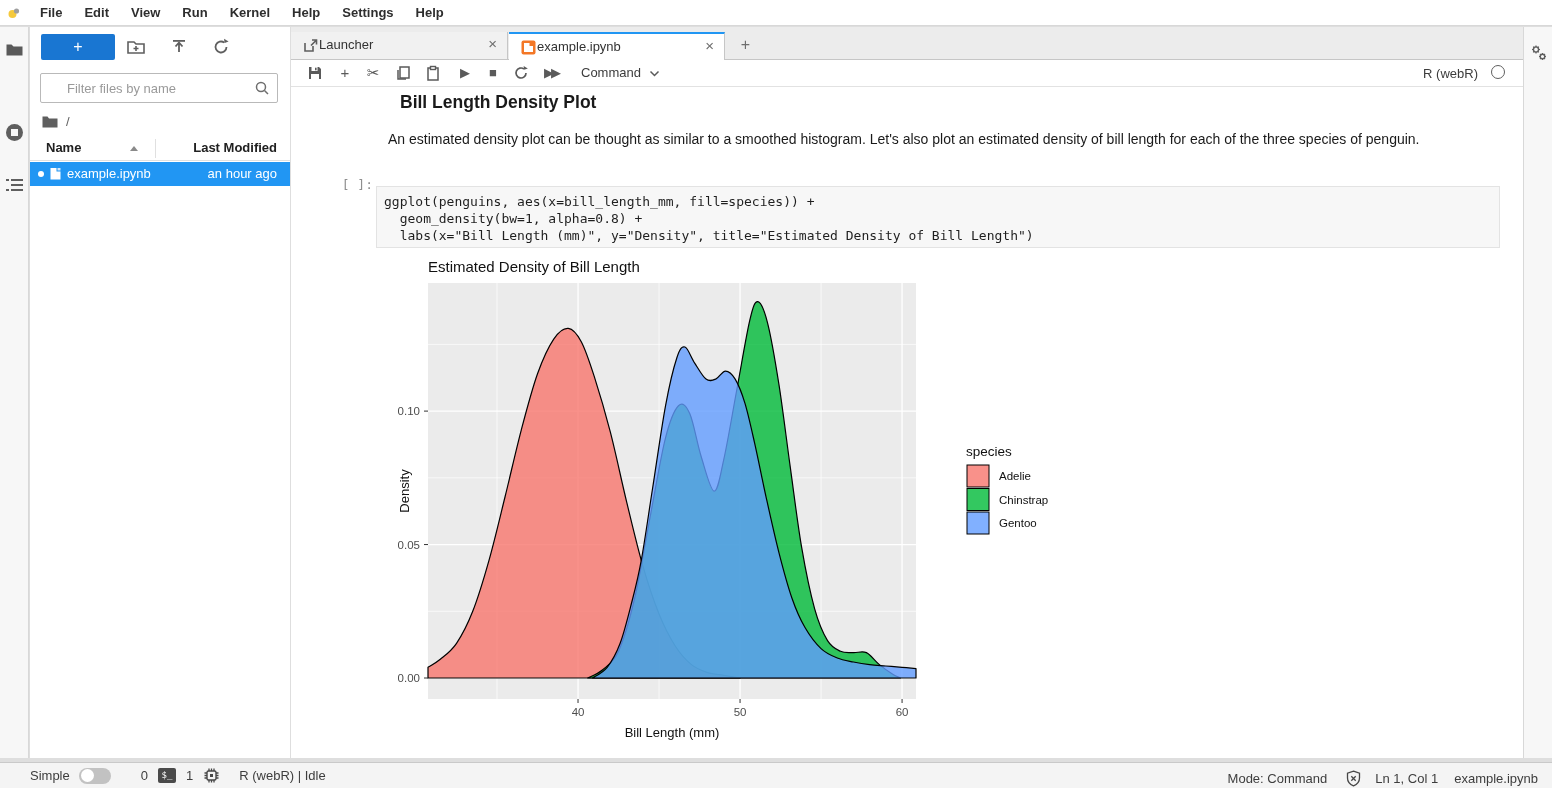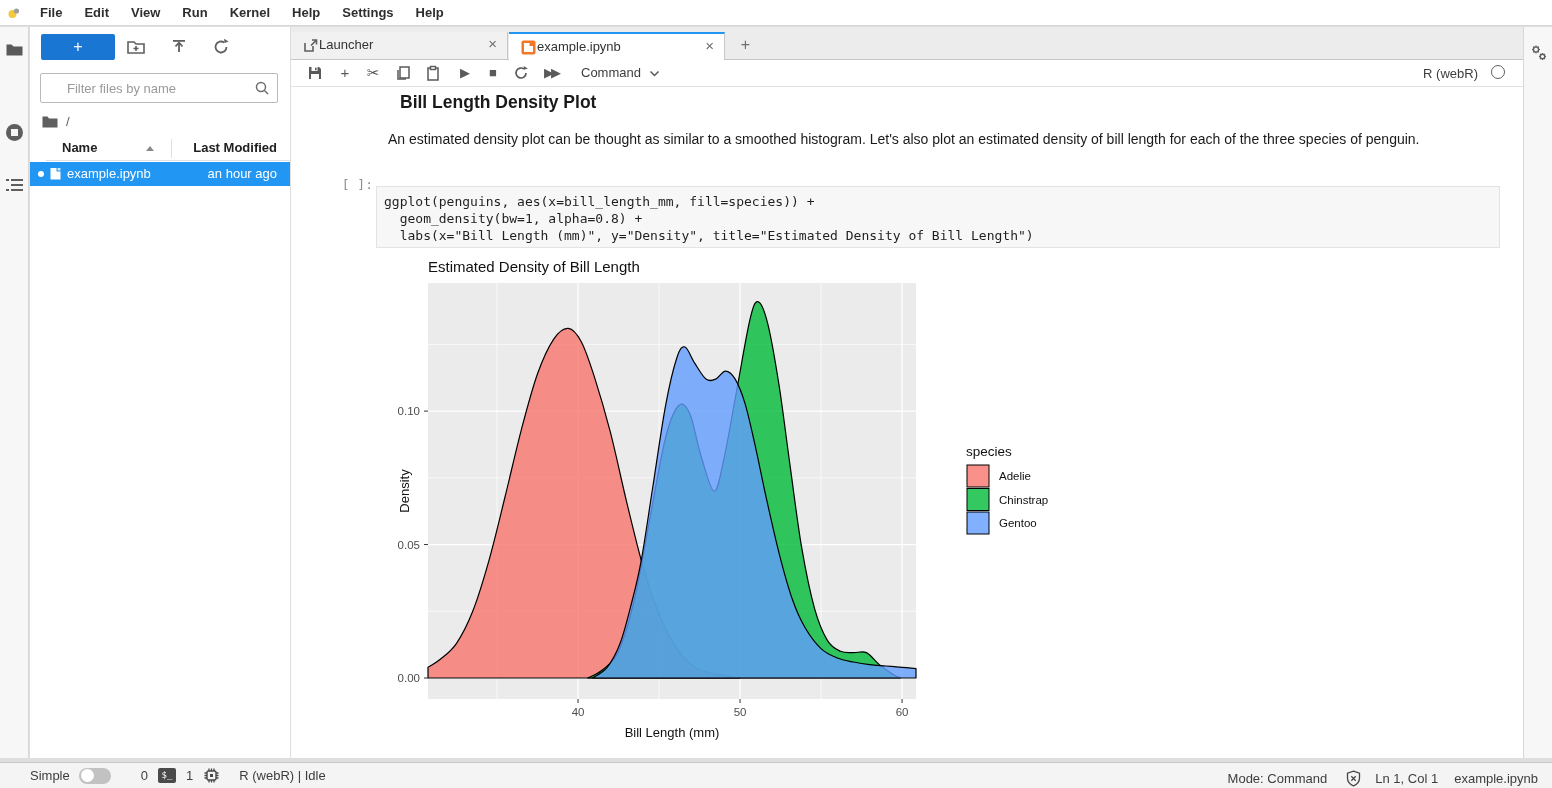--- a/index.html
+++ b/index.html
@@ -24,21 +24,21 @@
                border:none; border-radius:2px; color:#fff; font-size:16px; line-height:24px; }
   .fb-tool { position:absolute; top:10px; width:20px; height:20px; color:#5f5f5f; }
   .fb-filter { position:absolute; left:10px; top:46px; width:238px; height:30px; border:1px solid #b9b9b9;
                border-radius:2px; background:#fff; }
   .fb-filter input { position:absolute; left:26px; top:1px; width:200px; height:26px; border:none; outline:none;
                      font-size:13px; font-family:"Liberation Sans",sans-serif; color:#444; }
   .fb-filter input::placeholder { color:#9a9a9a; }
   .fb-filter .searchicon { position:absolute; right:7px; top:6px; width:16px; height:16px; color:#6e6e6e; }
   .fb-crumb { position:absolute; left:12px; top:85px; height:18px; display:flex; align-items:center; gap:8px;
               font-size:13px; color:#5f5f5f; }
-  .fb-header { position:absolute; left:16px; right:0; top:110px; height:24px; border-bottom:1px solid #e0e0e0;
+  .fb-header { position:absolute; left:0; right:0; top:110px; height:24px; border-bottom:1px solid #e0e0e0;
                font-size:13px; font-weight:bold; color:#212121; }
   .fb-header .col-name { position:absolute; left:16px; top:3px; }
   .fb-header .sortcaret { position:absolute; left:100px; top:9px; width:0; height:0;
                border-left:4px solid transparent; border-right:4px solid transparent; border-bottom:5px solid #8a8a8a; }
   .fb-header .col-div { position:absolute; left:125px; top:2px; bottom:2px; width:1px; background:#e0e0e0; }
   .fb-header .col-mod { position:absolute; right:13px; top:3px; }
   .fb-row { position:absolute; left:0; right:0; top:135px; height:24px; background:#2196f3; color:#fff;
             font-size:13px; }
   .fb-row .rundot { position:absolute; left:8px; top:9px; width:6px; height:6px; border-radius:50%; background:#fff; }
   .fb-row .fname { position:absolute; left:37px; top:4px; }

